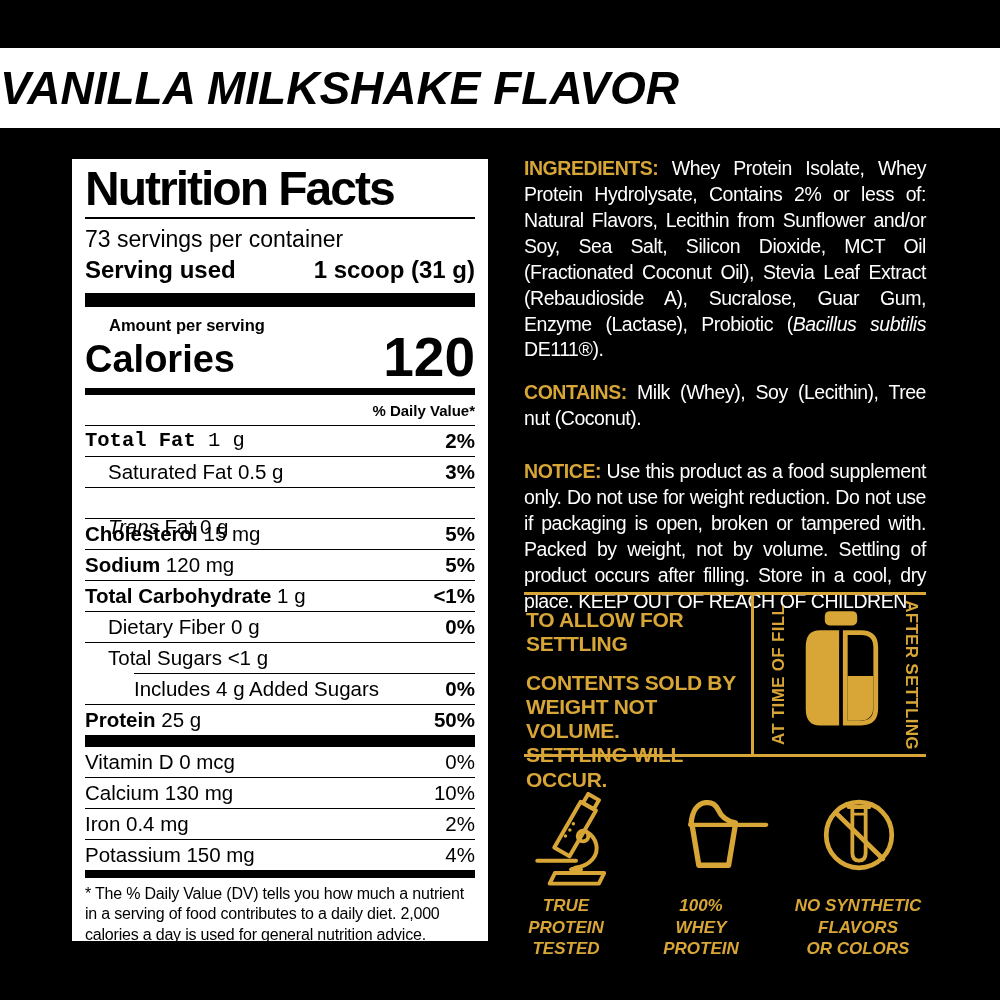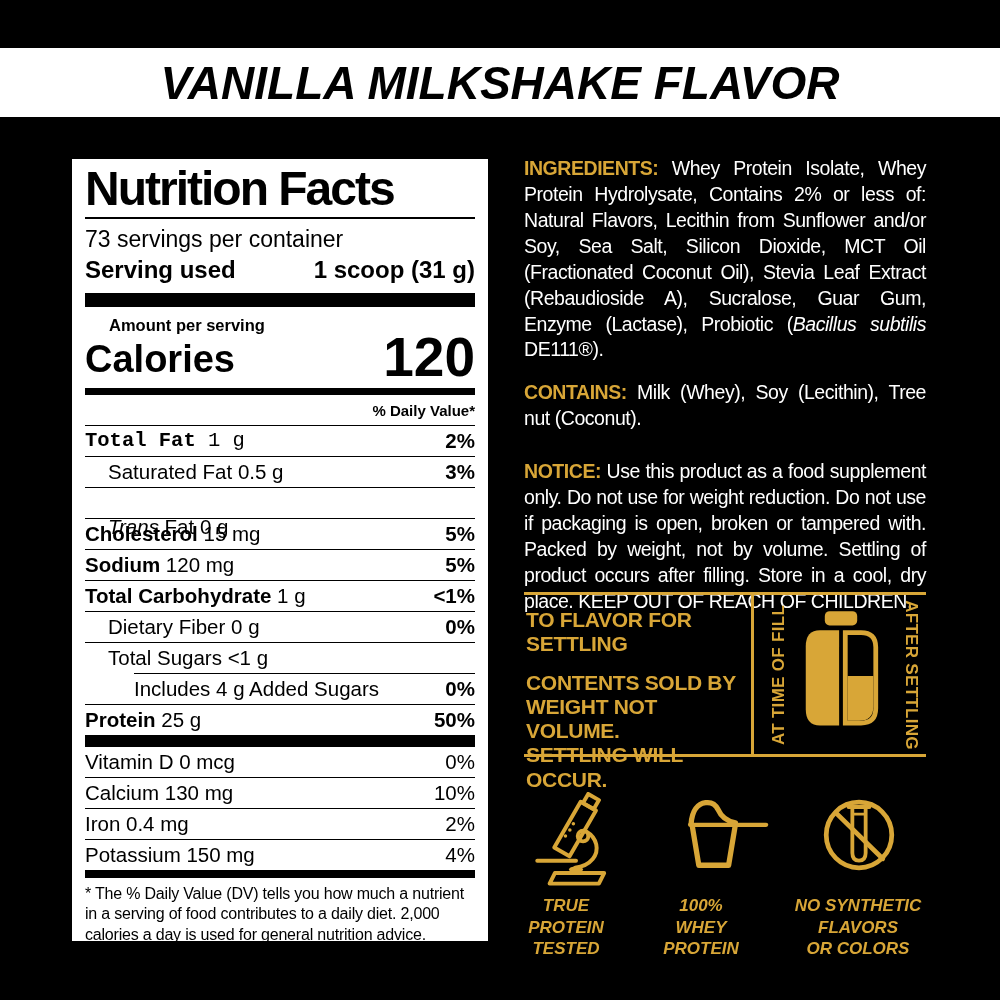--- a/index.html
+++ b/index.html
@@ -1,21 +1,21 @@
 <!DOCTYPE html>
 <html><head>
 <meta charset="utf-8">
 <style>
   html,body{margin:0;padding:0;background:#000;}
   body{width:1000px;height:1000px;position:relative;overflow:hidden;
        font-family:"Liberation Sans", sans-serif;}
 
   
-  .title-band{position:absolute;left:0;top:48px;width:1000px;height:69px;background:#fff;
-              display:flex;align-items:center;justify-content:center;}
+  .title-band{position:absolute;left:0;top:48px;width:1000px;height:80px;background:#fff;
+              display:flex;align-items:center;justify-content:flex-start;}
   .title-band span{font-style:italic;font-weight:bold;font-size:46px;color:#000;letter-spacing:0px;}
 
   
   .nf{position:absolute;left:70px;top:157px;width:420px;height:786px;background:#fff;
       border:2px solid #000;box-sizing:border-box;padding:4px 13px 0 13px;color:#000;}
   .nf-title{font-size:48px;font-weight:bold;letter-spacing:-2px;line-height:1.08;margin:0;}
   .rule{height:2px;background:#000;margin:2px 0 0 0;}
   .servings{font-size:23px;margin-top:7px;}
   .ss-row{display:flex;justify-content:space-between;font-weight:bold;font-size:24px;margin-top:3px;padding-bottom:9px;}
   .bar{background:#000;}
@@ -159,21 +159,21 @@
   <div class="bar h8"></div>
   <div class="footnote">* The % Daily Value (DV) tells you how much a nutrient in a serving of food contributes to a daily diet. 2,000 calories a day is used for general nutrition advice.</div>
 </div>
 
 <div class="info">
   <p class="para"><span class="glabel">INGREDIENTS:</span><span> Whey Protein Isolate, Whey Protein Hydrolysate, Contains 2% or less of: Natural Flavors, Lecithin from Sunflower and/or Soy, Sea Salt, Silicon Dioxide, MCT Oil (Fractionated Coconut Oil), Stevia Leaf Extract (Rebaudioside A), Sucralose, Guar Gum, Enzyme (Lactase), Probiotic (</span><i>Bacillus subtilis</i><span> DE111®).</span></p>
   <p class="para contains"><span class="glabel">CONTAINS:</span><span> Milk (Whey), Soy (Lecithin), Tree nut (Coconut).</span></p>
   <p class="para notice"><span class="glabel">NOTICE:</span><span> Use this product as a food supplement only. Do not use for weight reduction. Do not use if packaging is open, broken or tampered with. Packed by weight, not by volume. Settling of product occurs after filling. Store in a cool, dry place. KEEP OUT OF REACH OF CHILDREN.</span></p>
 
   <div class="settle">
-    <div class="settle-text">TO FLAVOR FOR
+    <div class="settle-text">TO ALLOW FOR
 SETTLING</div>
     <div class="settle-body">CONTENTS SOLD BY
 WEIGHT NOT VOLUME.
 SETTLING WILL OCCUR.</div>
     <div class="settle-divider"></div>
     <div class="vert vleft">AT TIME OF FILL</div>
     <div class="vert vright">AFTER SETTLING</div>
     <svg class="jar" width="80" height="126" viewBox="0 0 84 132">
       <rect x="25" y="0" width="34" height="15" rx="5" fill="#D8A637"></rect>
       <path d="M40 20 L20 20 Q5 20 5 37 L5 103 Q5 120 20 120 L40 120 Z" fill="#D8A637"></path>

